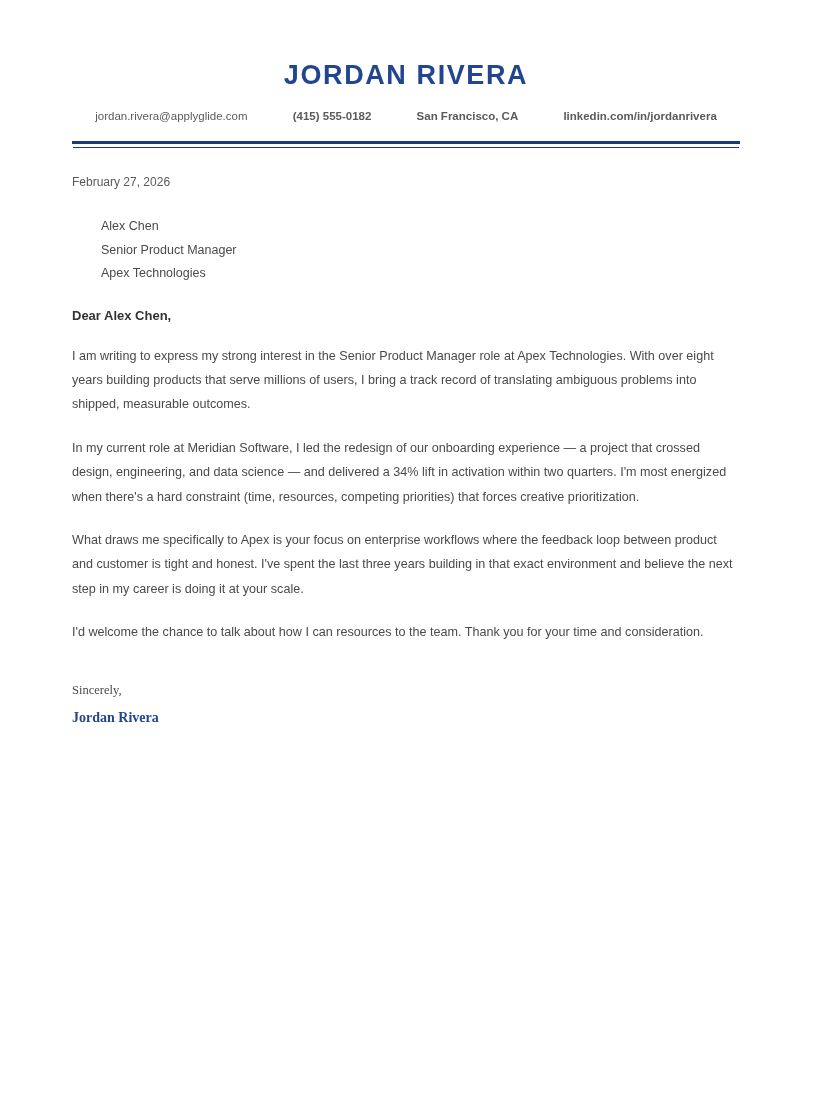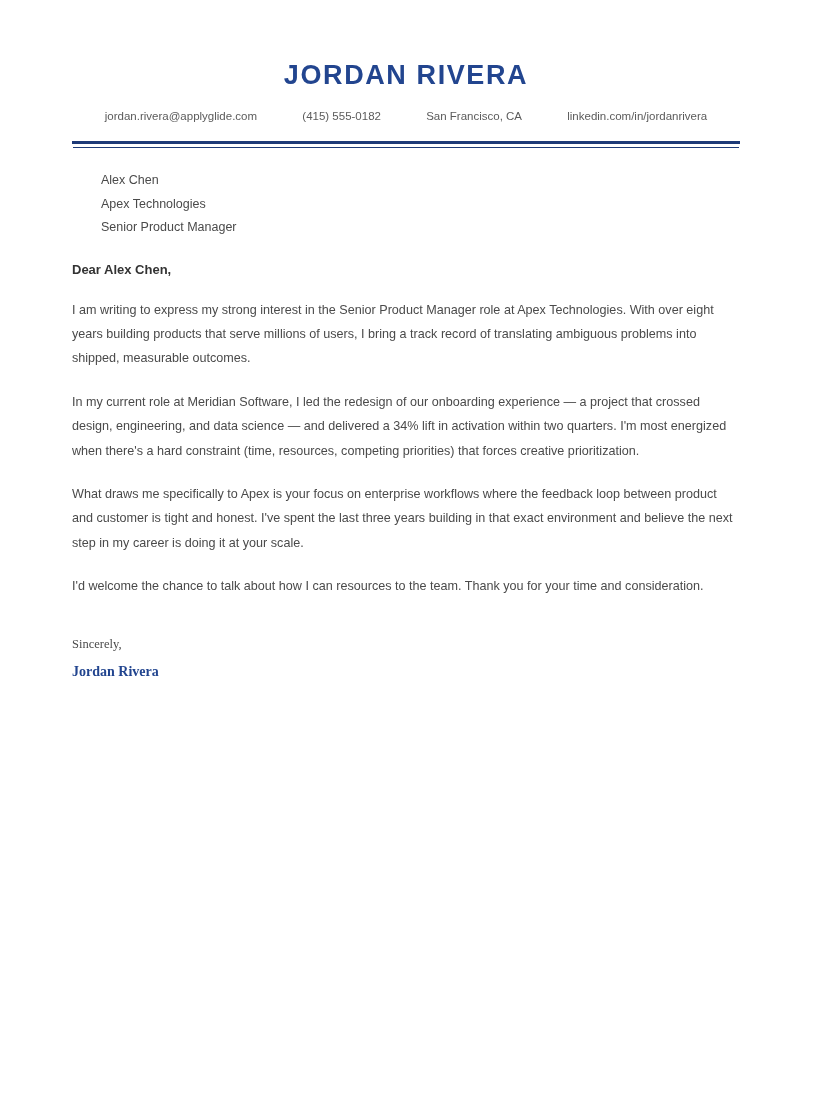--- a/index.html
+++ b/index.html
@@ -46,20 +46,21 @@
     font-size: 11.5px;
     line-height: 16px;
     color: #5b5b5b;
     white-space: nowrap;
   }
   .contact-item {
     display: inline-block;
   }
   .contact-item + .contact-item {
     margin-left: 42px;
+    font-weight: bold;
   }
 
   .header-rule {
     margin-top: 17px;
     border: 0;
     height: 3px;
     background: #1d3a78;
     box-shadow: 0 5px 0 -1px #1d3a78;
   }
 
@@ -129,25 +130,26 @@
     <div class="contact-line">
       <span class="contact-item">jordan.rivera@applyglide.com</span>
       <span class="contact-item">(415) 555-0182</span>
       <span class="contact-item">San Francisco, CA</span>
       <span class="contact-item">linkedin.com/in/jordanrivera</span>
     </div>
 
     <hr class="header-rule">
   </header>
 
+  <div class="date-line">February 27, 2026</div>
 
   <div class="recipient-block">
     <div class="recipient-line">Alex Chen</div>
+    <div class="recipient-line">Senior Product Manager</div>
     <div class="recipient-line">Apex Technologies</div>
-    <div class="recipient-line">Senior Product Manager</div>
   </div>
 
   <div class="salutation">Dear Alex Chen,</div>
 
   <main>
     <p class="body-paragraph">I am writing to express my strong interest in the Senior Product Manager role at Apex Technologies. With over eight years building products that serve millions of users, I bring a track record of translating ambiguous problems into shipped, measurable outcomes.</p>
     <p class="body-paragraph">In my current role at Meridian Software, I led the redesign of our onboarding experience — a project that crossed design, engineering, and data science — and delivered a 34% lift in activation within two quarters. I'm most energized when there's a hard constraint (time, resources, competing priorities) that forces creative prioritization.</p>
     <p class="body-paragraph">What draws me specifically to Apex is your focus on enterprise workflows where the feedback loop between product and customer is tight and honest. I've spent the last three years building in that exact environment and believe the next step in my career is doing it at your scale.</p>
     <p class="body-paragraph">I'd welcome the chance to talk about how I can resources to the team. Thank you for your time and consideration.</p>
   </main>

